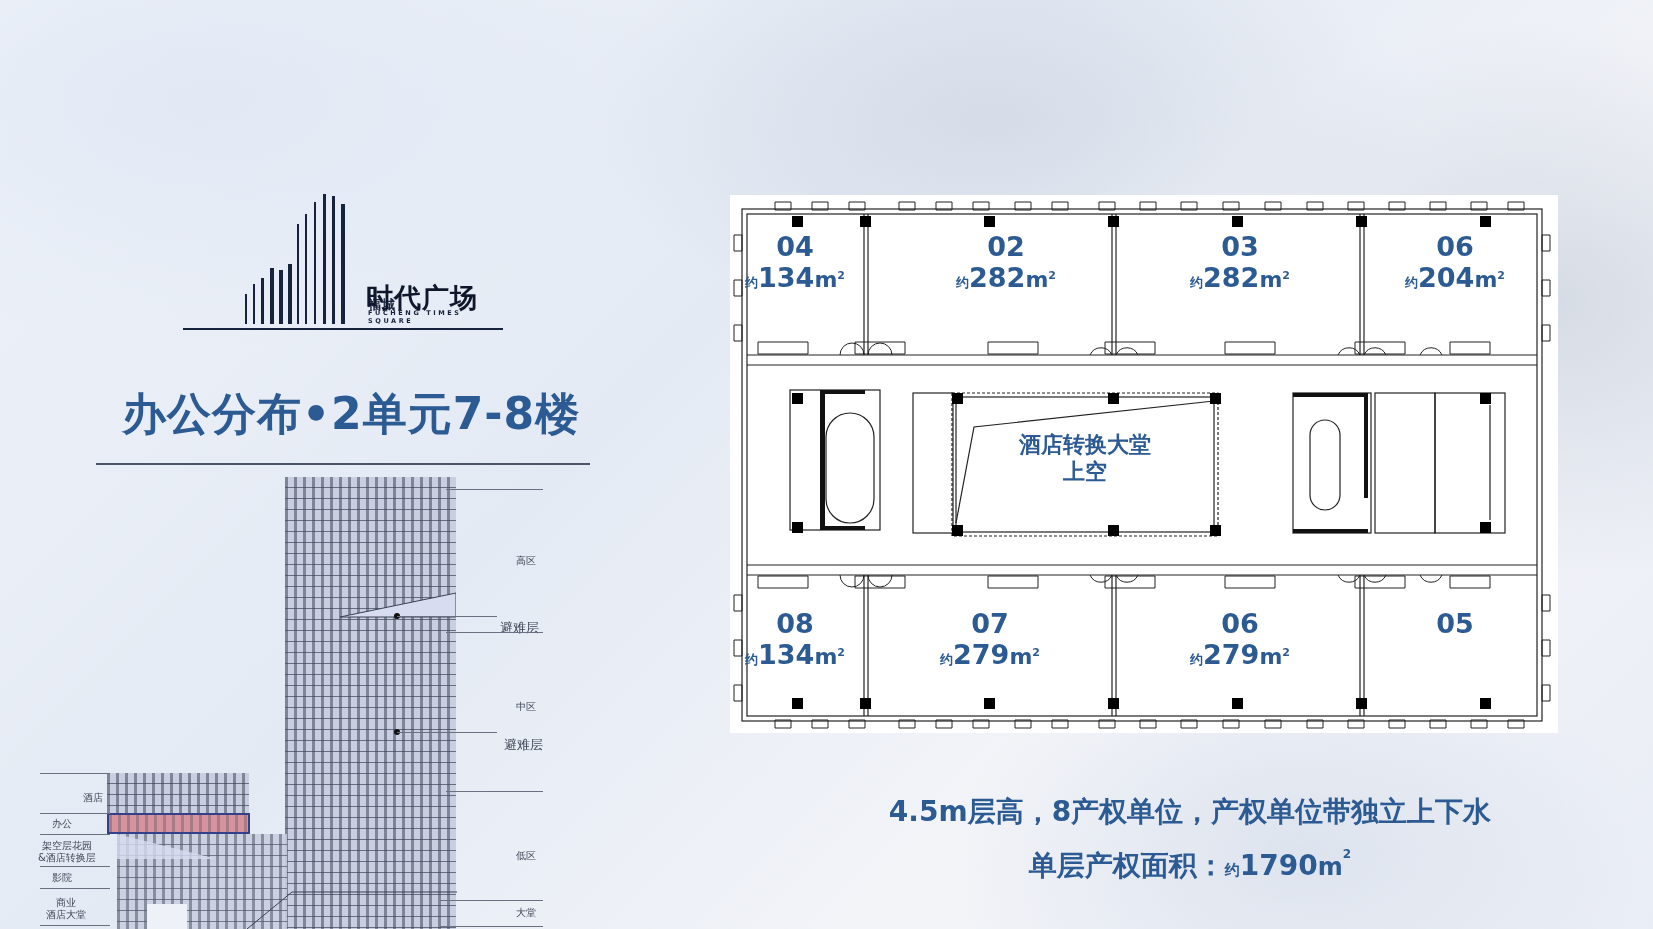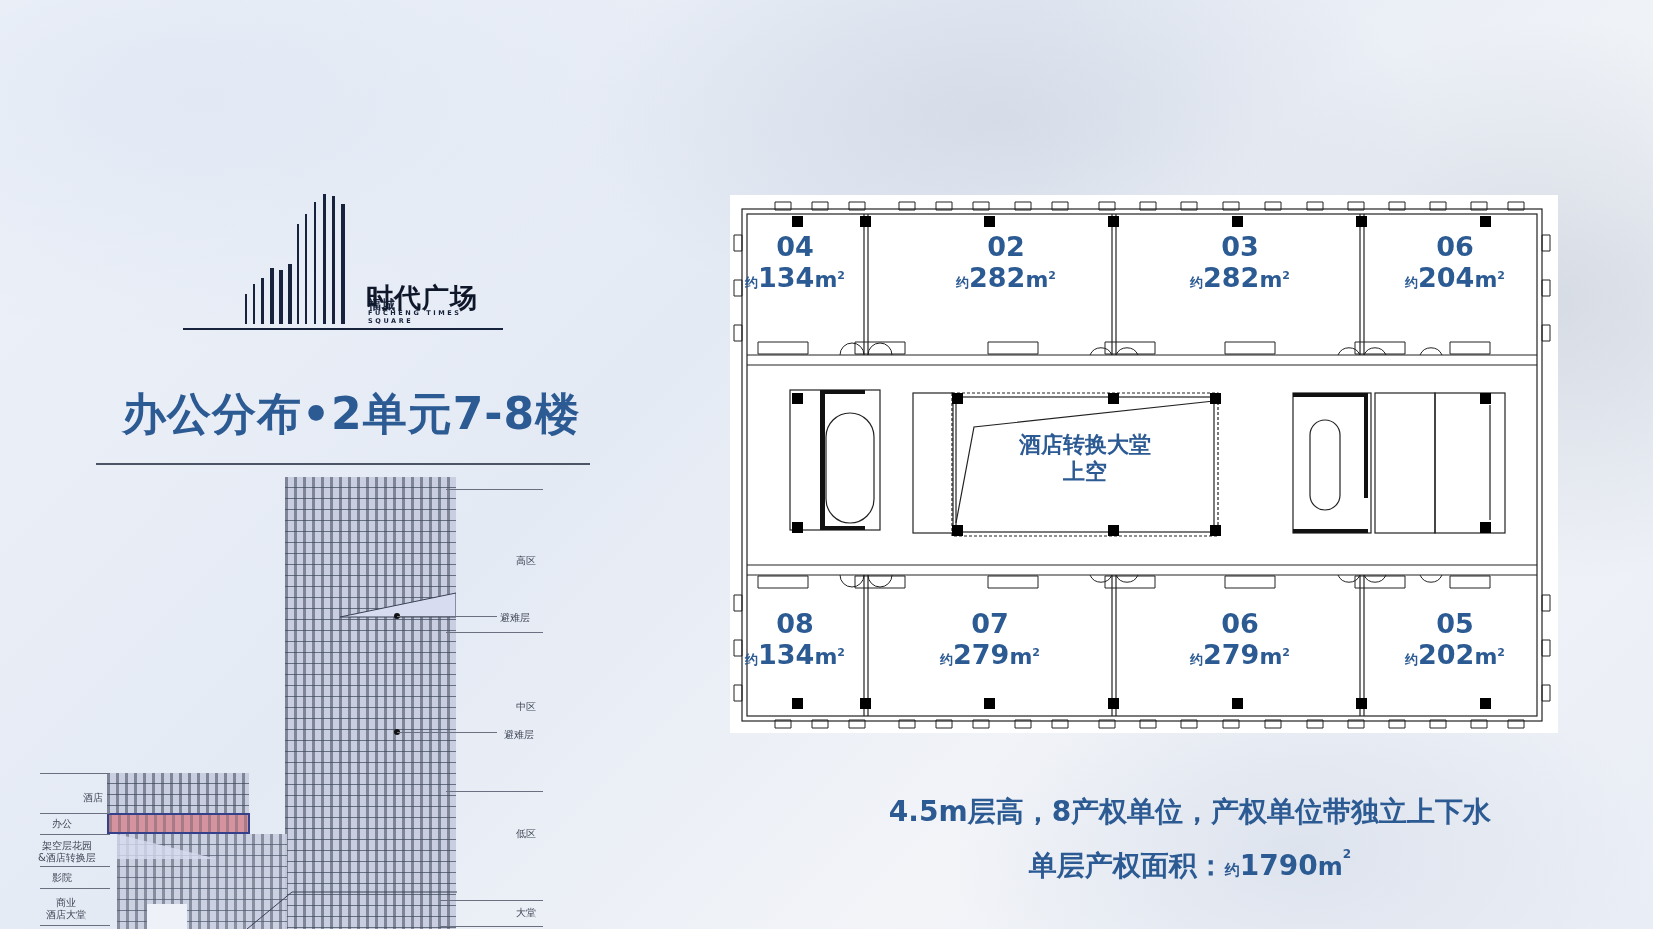--- a/index.html
+++ b/index.html
@@ -28,21 +28,21 @@
   .title-rule { left:96px; top:463px; width:494px; height:2px; background:#4b5566; }
 
   
   .tower { background:
       repeating-linear-gradient(90deg, #7d8596 0 3px, #c9cfe0 3px 9px),
       #c9cfe0; }
   .tower-rows { background:
       repeating-linear-gradient(180deg, transparent 0 10px, rgba(60,70,90,0.7) 10px 11px); }
   .zone-line { height:1px; background:#6a7080; }
   .zone-label { font-size:10px; color:#3e4555; white-space:nowrap; }
-  .ref-label { font-size:10px; color:#3e4555; white-space:nowrap; }
+  .ref-label { font-size:13px; color:#3e4555; white-space:nowrap;margin-top:8px; }
   .dot { width:6px; height:6px; border-radius:50%; background:#111; }
   .podium-label { font-size:10px; color:#3e4555; text-align:center; line-height:12px; white-space:nowrap; }
   .office-band { background: repeating-linear-gradient(90deg, #a77b85 0 3px, #d4939e 3px 9px); border:2px solid #34418a; box-sizing:border-box; }
 
   
   .plan { left:730px; top:195px; width:828px; height:538px; background:#fff; }
   .plan svg { position:absolute; left:0; top:0; }
   .unit { position:absolute; text-align:center; color:#2c5a93; font-weight:bold; }
   .unit .num { font-size:27px; line-height:30px; }
   .unit .area { font-size:27px; line-height:32px; white-space:nowrap; }
@@ -94,21 +94,21 @@
 <div class="abs zone-label" style="left:516px;top:554px;">高区</div>
 <div class="abs dot" style="left:394px;top:613px;"></div>
 <div class="abs zone-line" style="left:397px;top:616px;width:100px;"></div>
 <div class="abs ref-label" style="left:500px;top:611px;">避难层</div>
 <div class="abs zone-line" style="left:446px;top:632px;width:97px;"></div>
 <div class="abs zone-label" style="left:516px;top:700px;">中区</div>
 <div class="abs dot" style="left:394px;top:729px;"></div>
 <div class="abs zone-line" style="left:397px;top:732px;width:100px;"></div>
 <div class="abs ref-label" style="left:504px;top:728px;">避难层</div>
 <div class="abs zone-line" style="left:446px;top:791px;width:97px;"></div>
-<div class="abs zone-label" style="left:516px;top:827px;">低区</div>
+<div class="abs zone-label" style="left:516px;top:849px;">低区</div>
 <div class="abs zone-line" style="left:440px;top:900px;width:103px;"></div>
 <div class="abs zone-label" style="left:516px;top:906px;">大堂</div>
 <div class="abs zone-line" style="left:440px;top:926px;width:103px;"></div>
 
 <div class="abs tower" style="left:107px;top:773px;width:142px;height:40px;">
   <div class="tower-rows" style="position:absolute;inset:0;"></div>
 </div>
 <div class="abs office-band" style="left:107px;top:813px;width:143px;height:21px;"></div>
 <div class="abs tower" style="left:117px;top:834px;width:170px;height:95px;opacity:0.9;">
   <div class="tower-rows" style="position:absolute;inset:0;"></div>
@@ -253,21 +253,20 @@
   <div class="unit" style="left:140px;top:414px;width:240px;">
     <div class="num">07</div>
     <div class="area"><span class="approx">约</span><span>279</span><span class="unit-sym">m</span><span class="sup">2</span></div>
   </div>
   <div class="unit" style="left:390px;top:414px;width:240px;">
     <div class="num">06</div>
     <div class="area"><span class="approx">约</span><span>279</span><span class="unit-sym">m</span><span class="sup">2</span></div>
   </div>
   <div class="unit" style="left:640px;top:414px;width:170px;">
     <div class="num">05</div>
-    <div class="area"><span class="approx">约</span><span>202</span><span class="unit-sym">m</span><span class="sup">2</span></div>
   </div>
 
   <div class="atrium-label" style="left:260px;top:236px;width:190px;">
     <div>酒店转换大堂</div>
     <div>上空</div>
   </div>
 </div>
 
 <div class="abs summary summary1">4.5m层高，8产权单位，产权单位带独立上下水</div>
 <div class="abs summary summary2">

